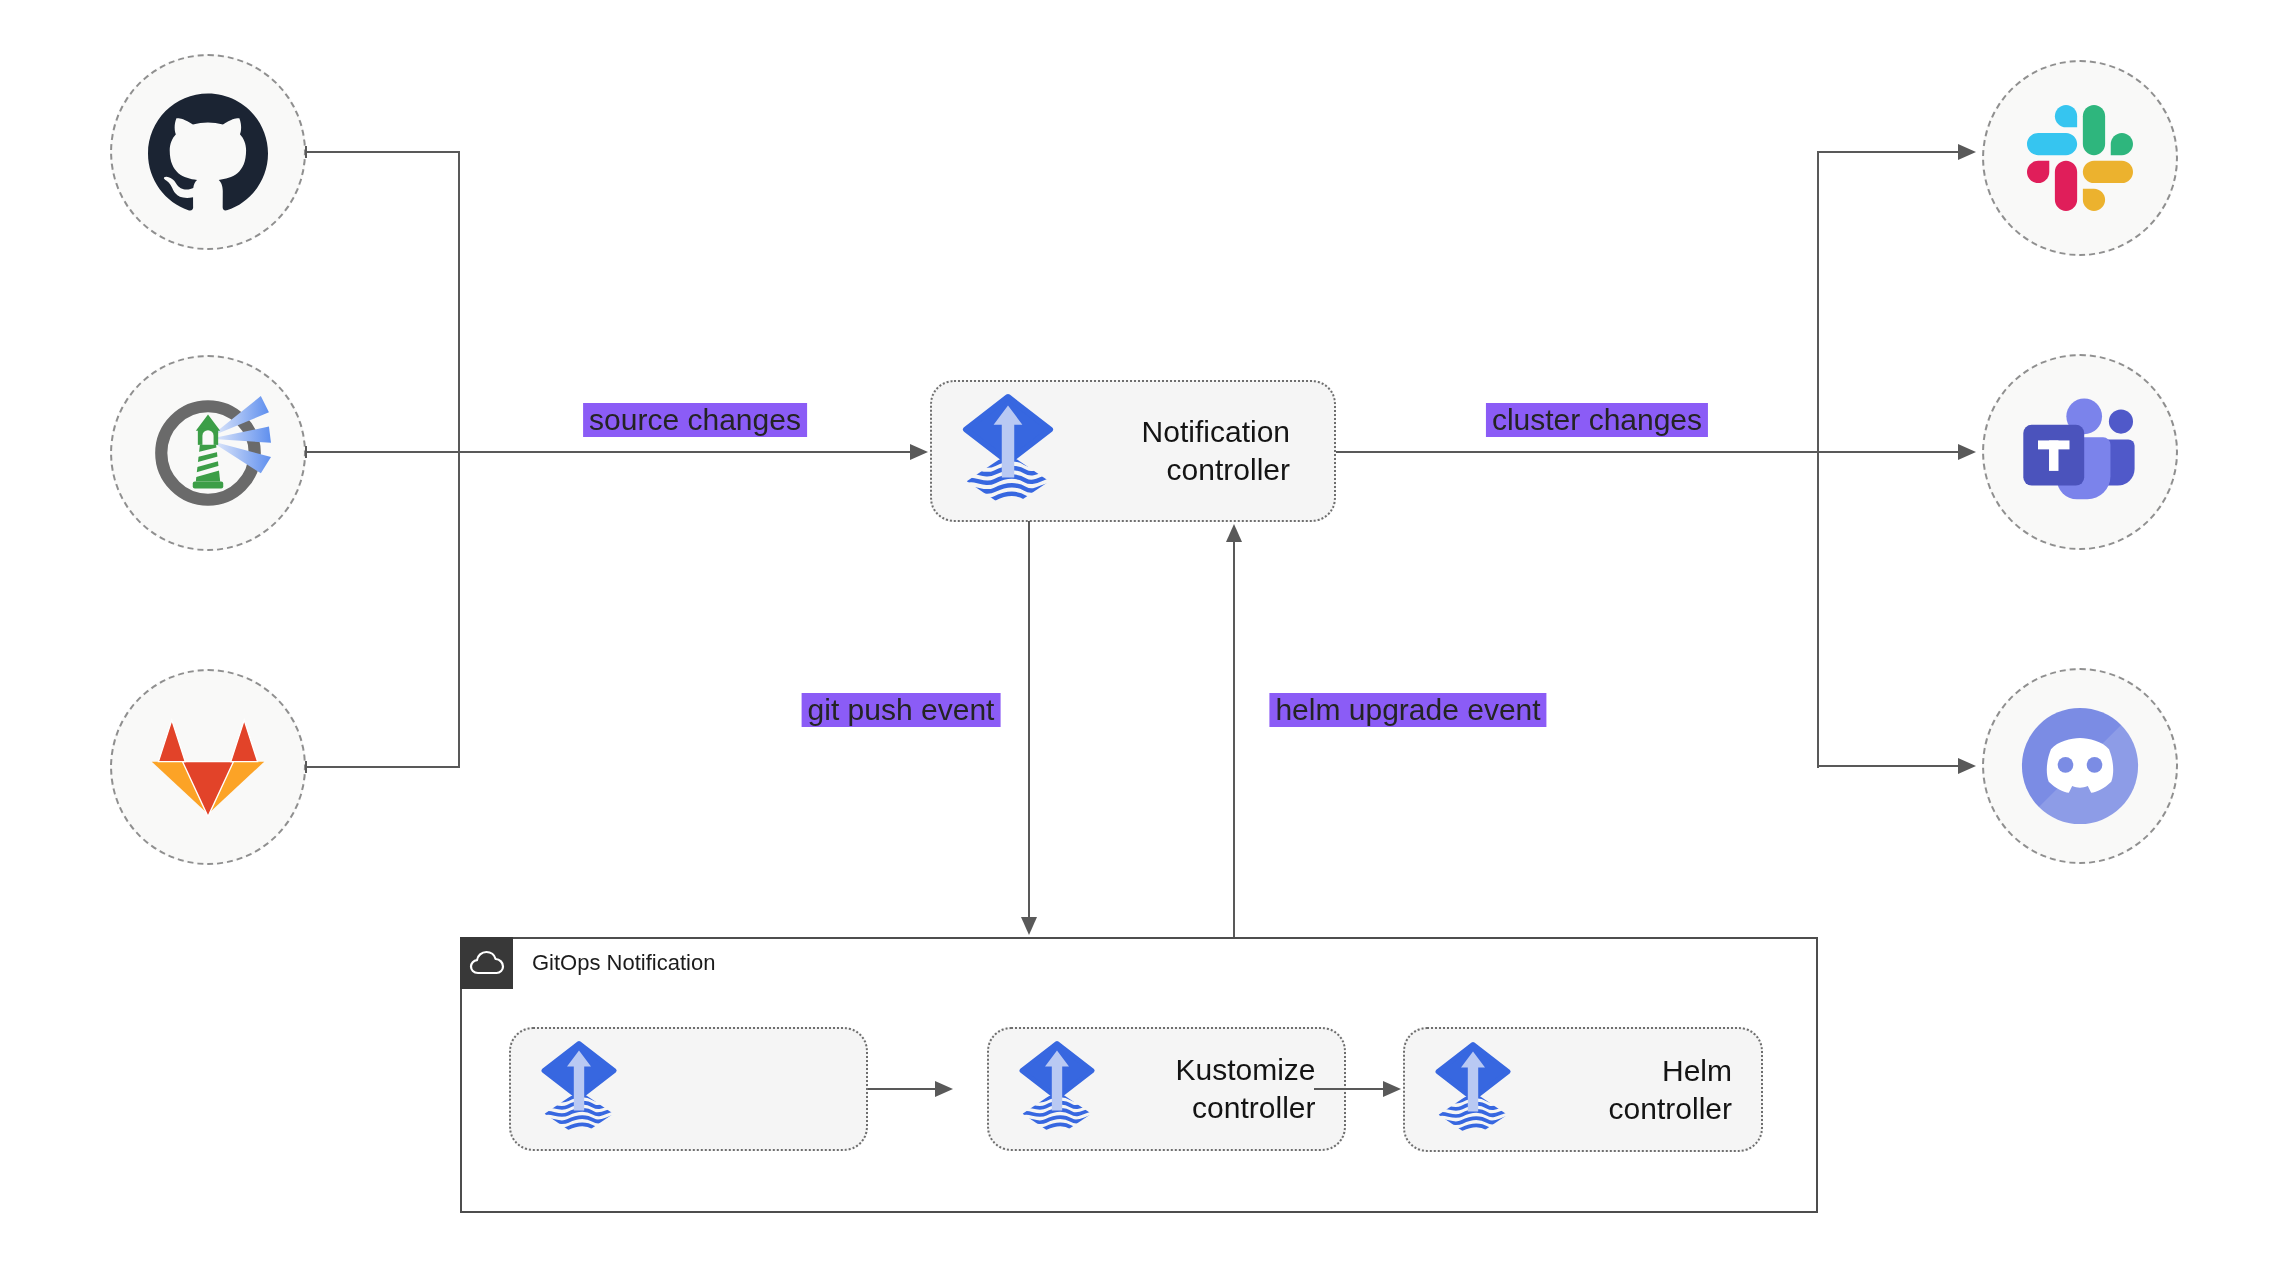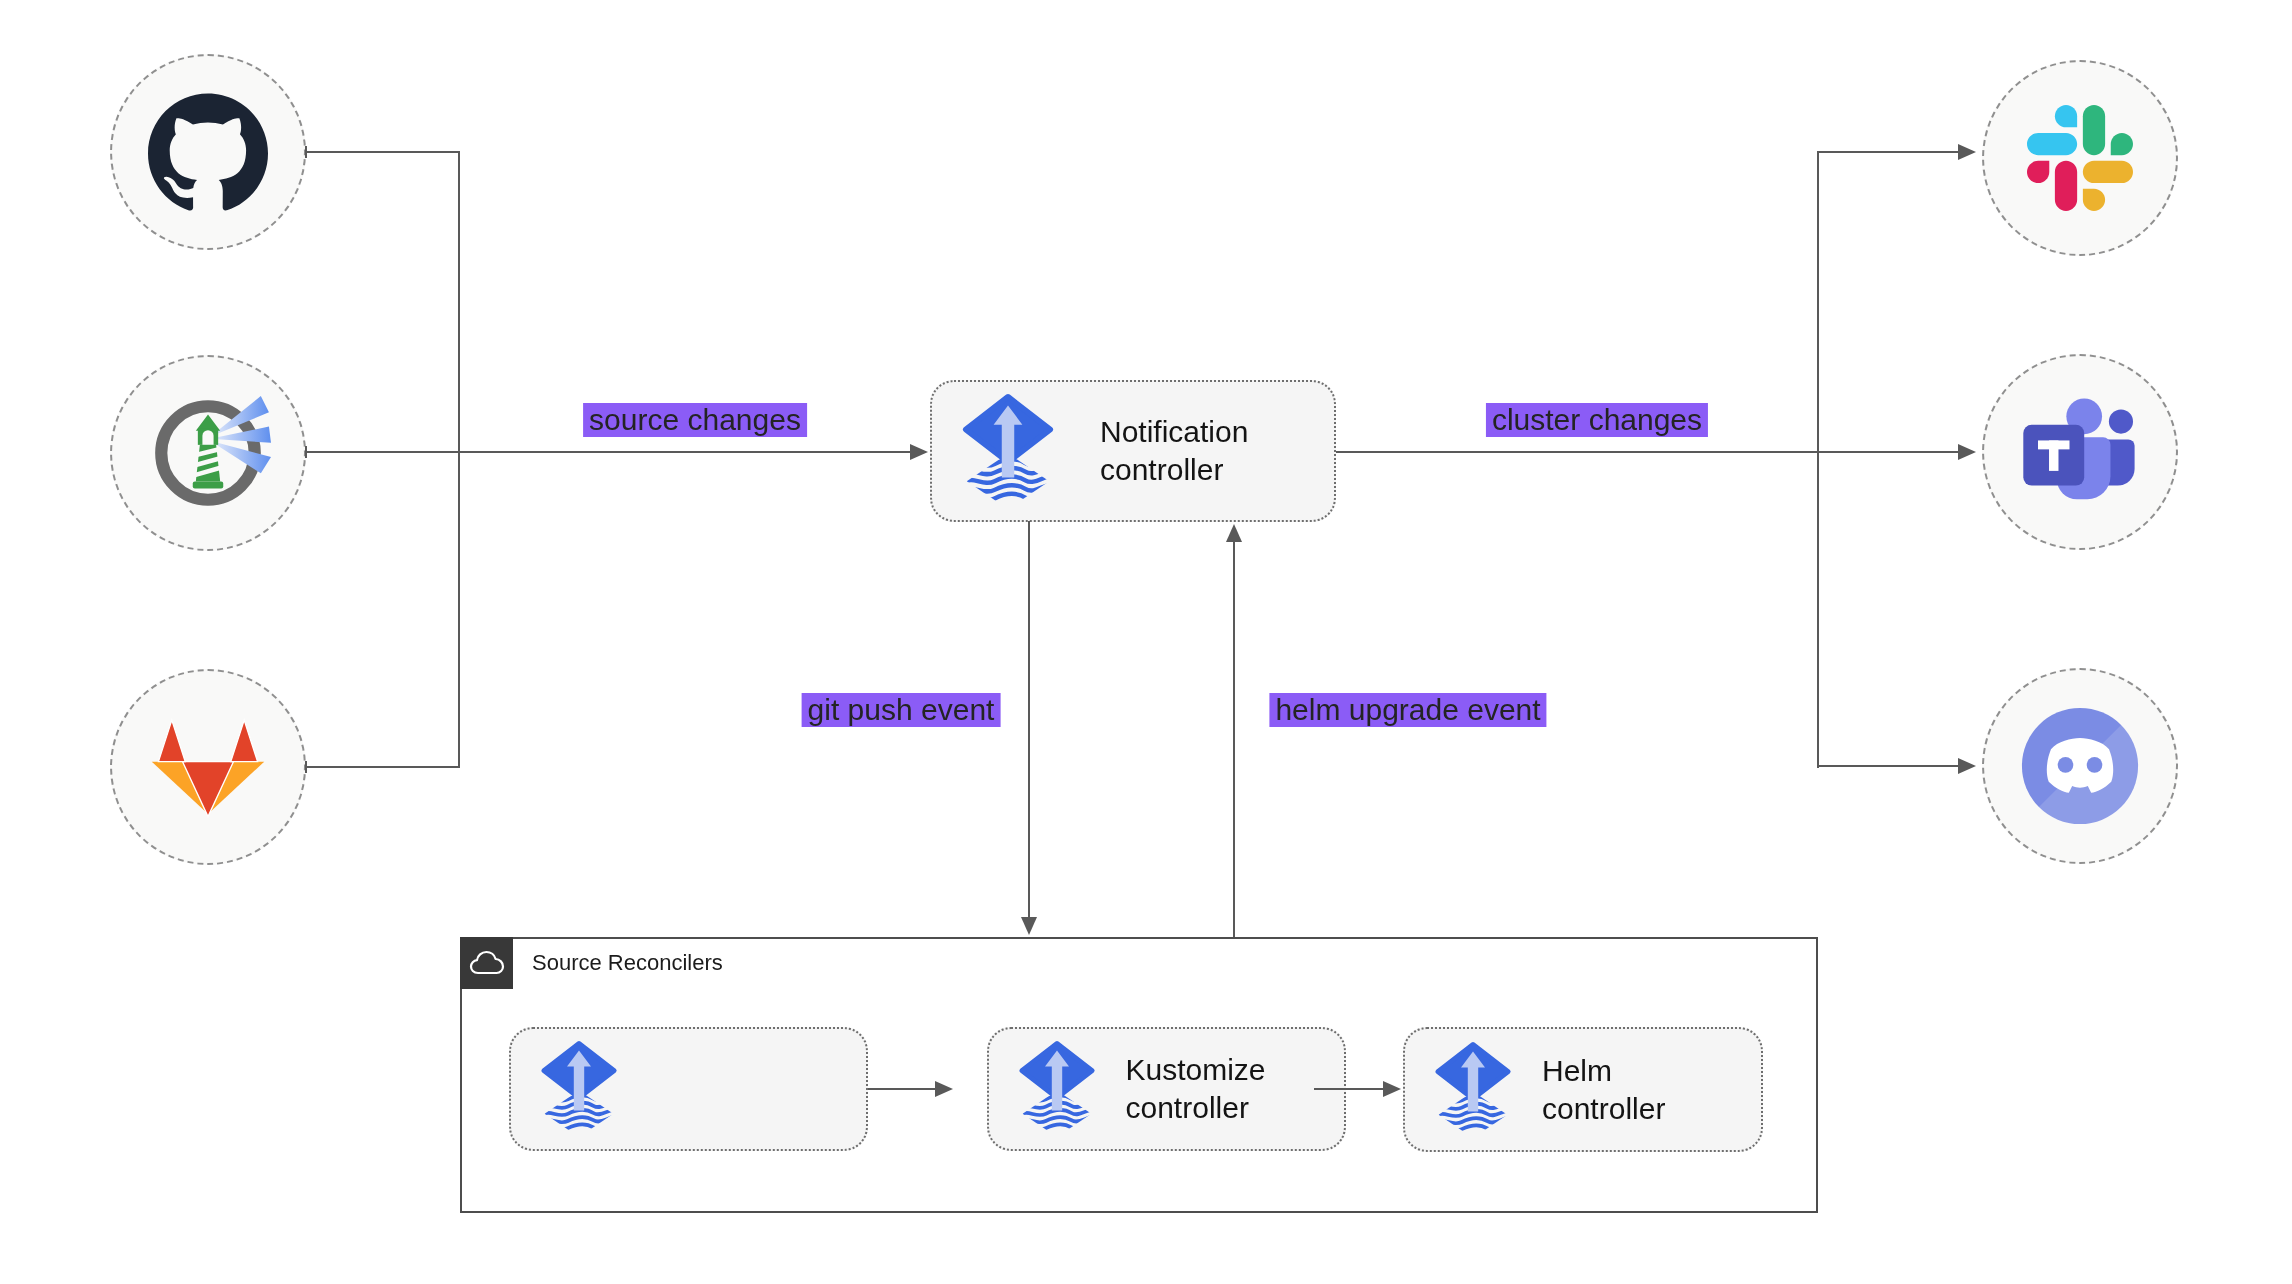--- a/index.html
+++ b/index.html
@@ -13,21 +13,21 @@
     border:2px dashed #8f8f8f; border-radius:50%; background:#f9f9f8;
     display:flex; align-items:center; justify-content:center;
   }
   
   .ctrl-box {
     position:absolute; box-sizing:border-box; background:#f5f5f5;
     border:2px dotted #6e6e6e; border-radius:24px;
     display:flex; align-items:center; padding-left:28px;
   }
   .ctrl-label {
-    flex:1; text-align:left; font-size:30px; line-height:38px; color:#141414;
+    flex:1; text-align:right; font-size:30px; line-height:38px; color:#141414;
     margin:0 auto; max-width:190px;
   }
   
   .hline, .vline { position:absolute; background:#595959; }
   .hline { height:2px; }
   .vline { width:2px; }
   .tick { position:absolute; width:2px; height:12px; background:#595959; }
   .arr-r { position:absolute; width:0; height:0;
     border-top:8px solid transparent; border-bottom:8px solid transparent;
     border-left:18px solid #595959; }
@@ -193,21 +193,21 @@
   <div class="edge-label" style="left:1597px; top:420px;">cluster changes</div>
   <div class="edge-label" style="left:901px;  top:710px;">git push event</div>
   <div class="edge-label" style="left:1408px; top:710px;">helm upgrade event</div>
 
   <div class="group-box"></div>
   <div class="group-corner">
     <svg width="36" height="28" viewBox="0 0 36 26">
       <path d="M9 23 C4.5 23 2 19.8 2 16.5 C2 13.2 4.6 10.4 8 10.2 C8.6 5.6 12.6 2 17.4 2 C21.8 2 25.5 4.9 26.6 9 C30.8 9.2 34 12.6 34 16.5 C34 20.1 31.2 23 27.5 23 Z" fill="none" stroke="#ffffff" stroke-width="2.2" stroke-linejoin="round"></path>
     </svg>
   </div>
-  <div class="group-title">Source Reconcilers</div>
+  <div class="group-title">GitOps Notification</div>
 
   <div class="ctrl-box" style="left:509px; top:1027px; width:359px; height:124px;">
     <svg width="80" height="98" viewBox="0 0 100 122">
         <use href="#flux-symbol"></use>
       </svg>
   </div>
 
   <div class="hline" style="left:868px; top:1088px; width:67px;"></div>
   <div class="arr-r" style="left:935px; top:1081px;"></div>
 

